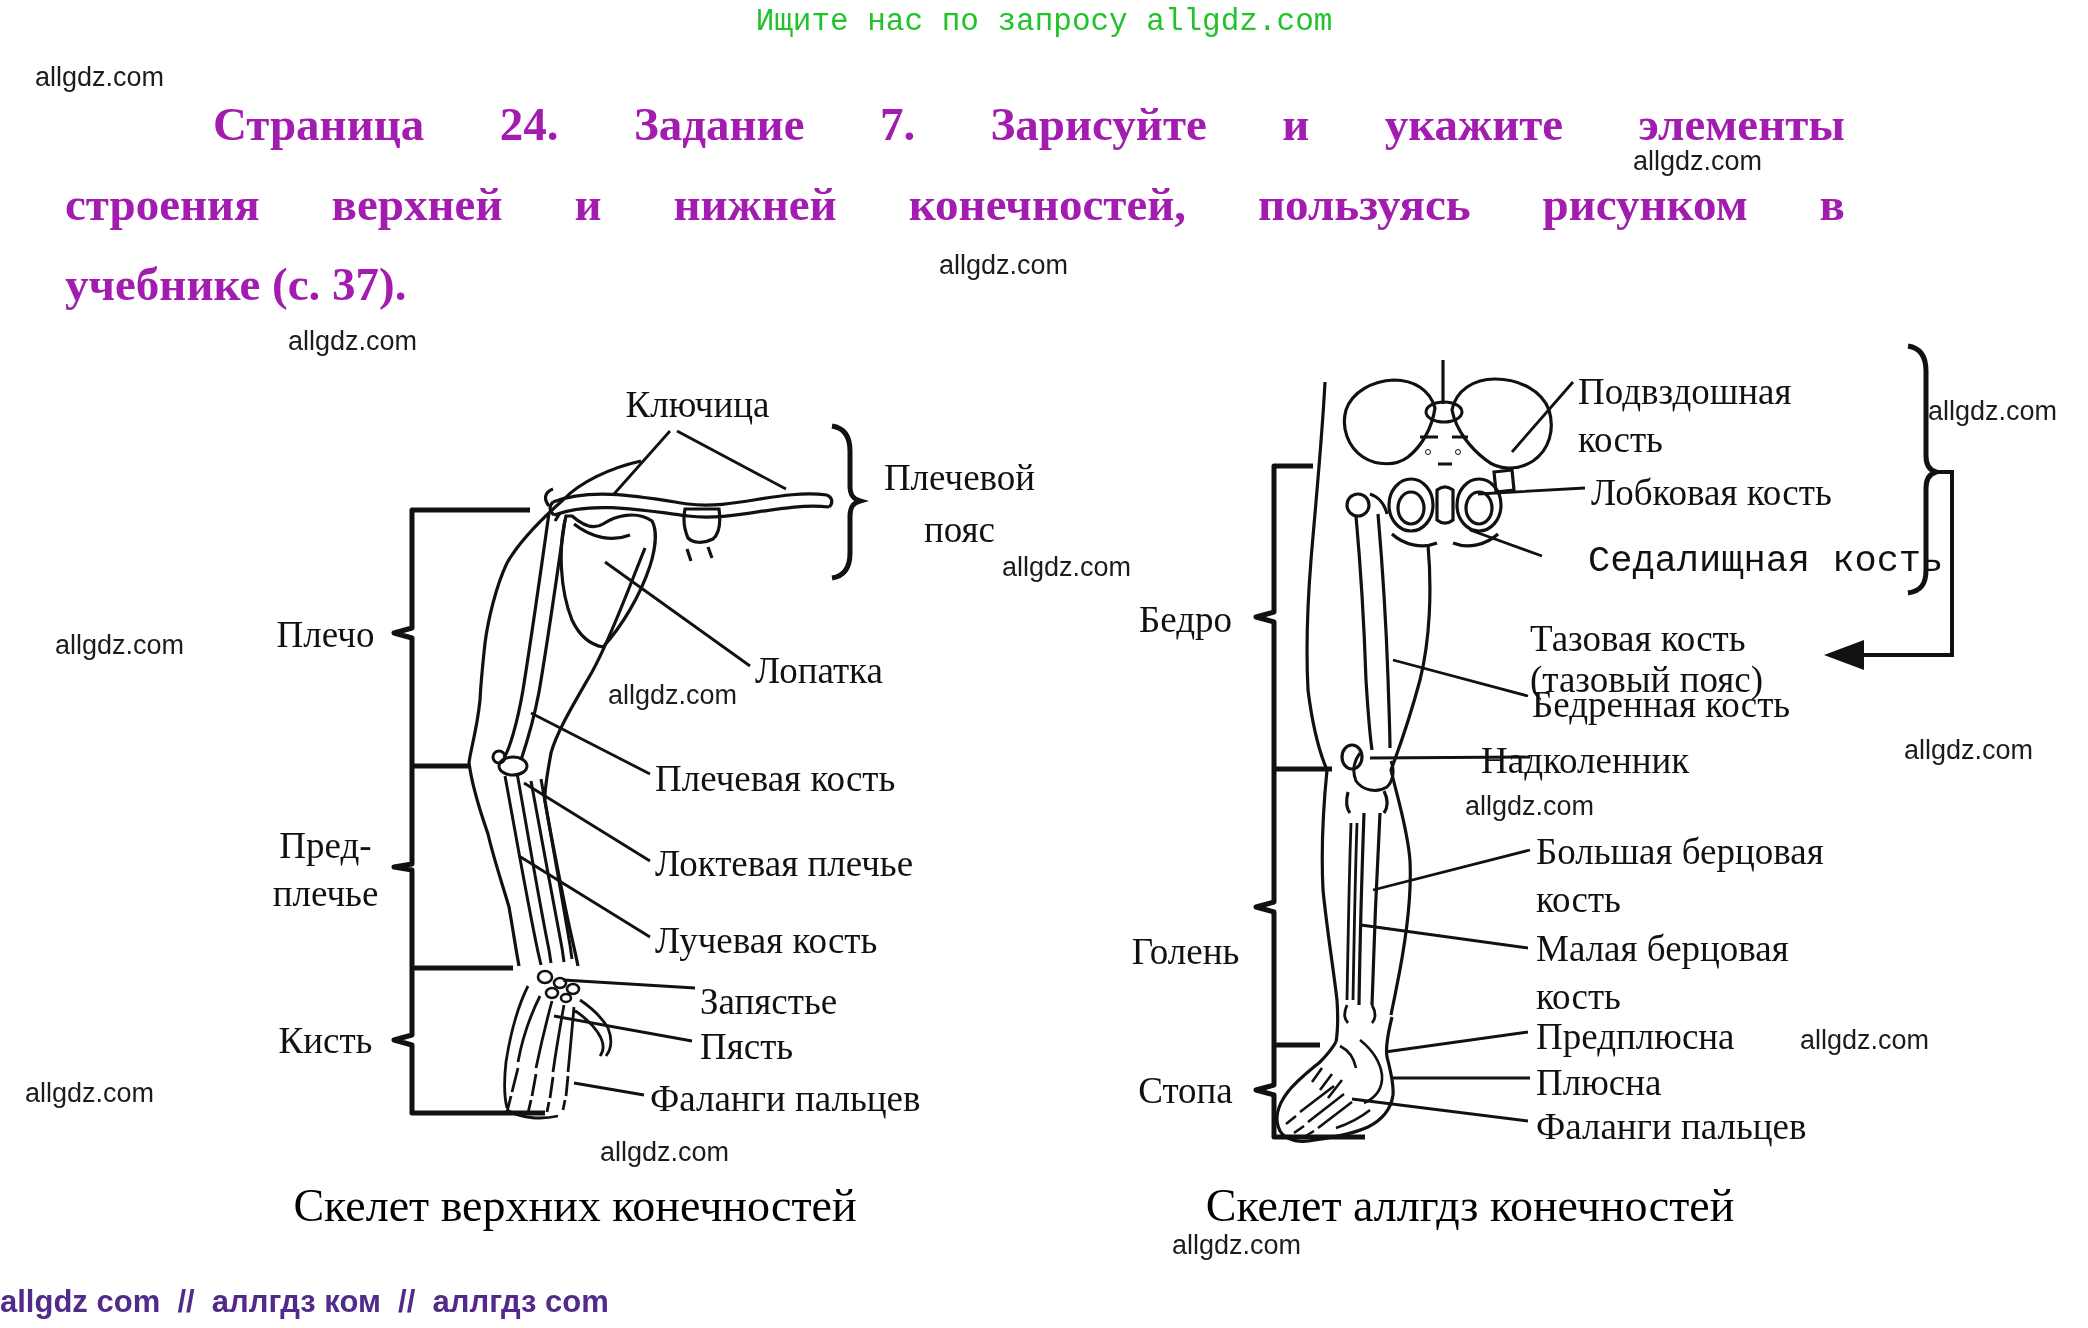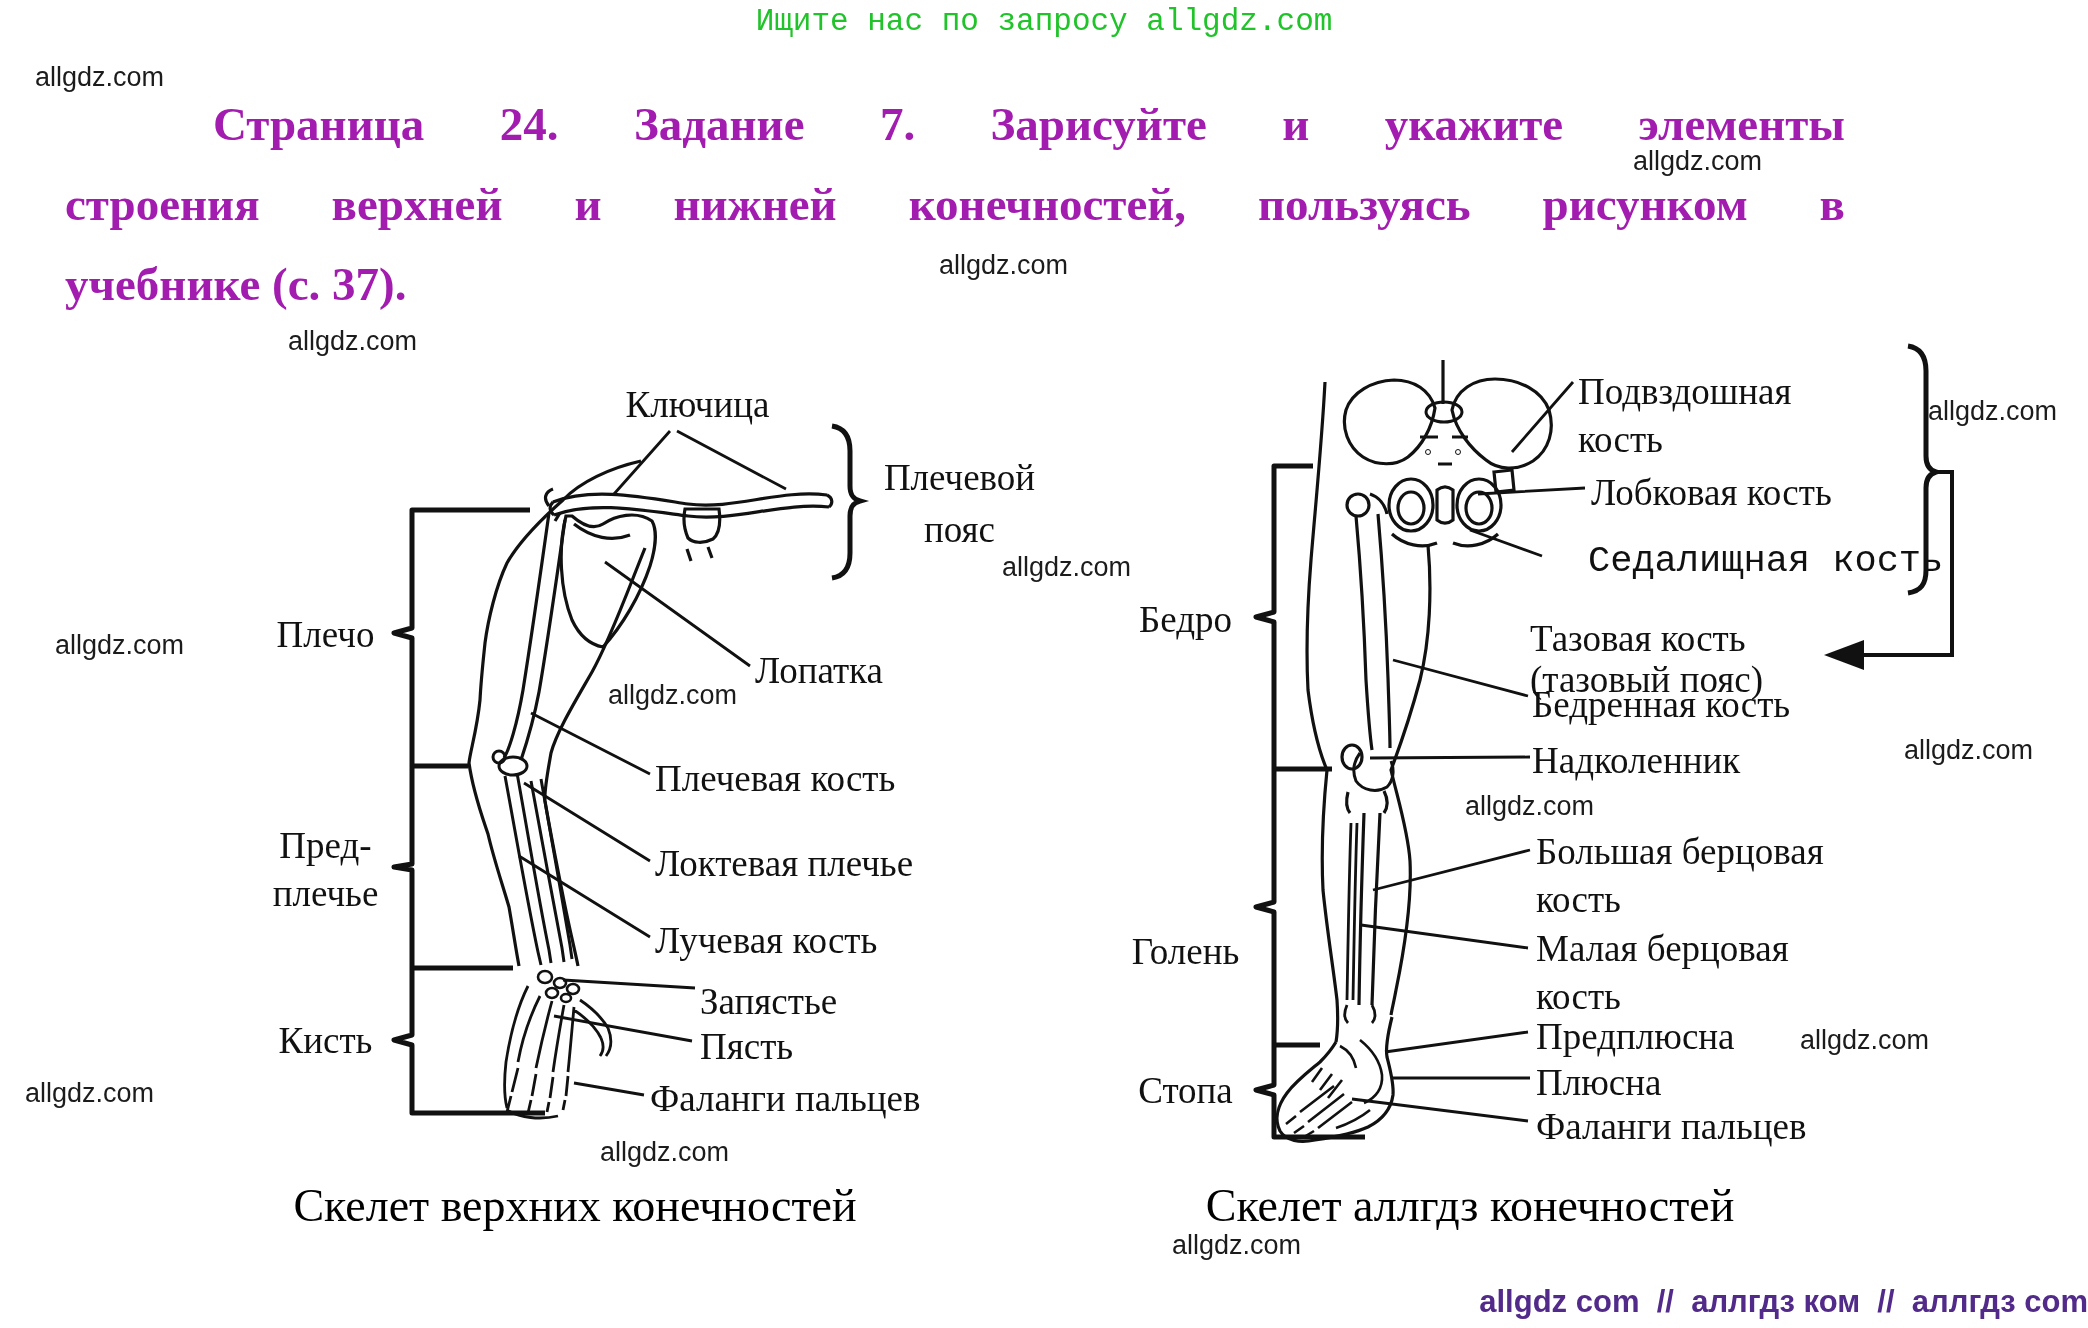--- a/index.html
+++ b/index.html
@@ -2,21 +2,21 @@
 <html><head>
 <meta charset="utf-8">
 <style>
   html,body{margin:0;padding:0;background:#ffffff;}
   #page{position:relative;width:2088px;height:1328px;background:#ffffff;overflow:hidden;
         font-family:"Liberation Serif",serif;color:#111;}
   .green-line{position:absolute;left:0;top:0;width:100%;text-align:center;
 ى        font-family:"Liberation Sans",sans-serif;}
   .green-line{position:absolute;left:0;top:0;width:100%;text-align:center;
         font-family:Liberation Mono, monospace;font-size:31px;line-height:44px;color:#21c32a;}
-  .footer-line{position:absolute;left:0;top:1280px;width:100%;text-align:right;white-space:pre;
+  .footer-line{position:absolute;left:0;top:1280px;width:100%;text-align:left;white-space:pre;
         font-family:"Liberation Sans",sans-serif;font-size:31px;line-height:44px;color:#522a8a;font-weight:bold;}
   .wm{position:absolute;font-family:"Liberation Sans",sans-serif;font-size:27px;line-height:30px;
       color:#1c1c1c;white-space:nowrap;}
   .title-block{position:absolute;left:65px;top:84px;width:1780px;}
   .title-line{font-family:"Liberation Serif",serif;font-weight:bold;font-size:47px;line-height:80px;
       color:#a21caf;white-space:nowrap;}
   .just{white-space:normal;text-align:justify;text-align-last:justify;}
   .indent{padding-left:148px;}
   .dlabel{position:absolute;font-family:"Liberation Serif",serif;font-size:37px;line-height:46px;
       color:#111;white-space:pre-line;}
@@ -113,21 +113,21 @@
 плечье</div>
   <div class="dlabel ctr" style="left:243px;top:1018px;width:165px;">Кисть</div>
 
   <div class="dlabel two" style="left:1578px;top:368px;">Подвздошная
 кость</div>
   <div class="dlabel" style="left:1591px;top:470px;">Лобковая кость</div>
   <div class="dlabel" style="left:1588px;top:538px;font-family:Liberation Mono, monospace;">Седалищная кость</div>
   <div class="dlabel" style="left:1530px;top:618px;line-height:41px;">Тазовая кость
 (тазовый пояс)</div>
   <div class="dlabel" style="left:1532px;top:682px;">Бедренная кость</div>
-  <div class="dlabel" style="left:1532px;top:738px;text-align:center;">Надколенник</div>
+  <div class="dlabel" style="left:1481px;top:738px;text-align:center;">Надколенник</div>
   <div class="dlabel two" style="left:1536px;top:828px;">Большая берцовая
 кость</div>
   <div class="dlabel two" style="left:1536px;top:925px;">Малая берцовая
 кость</div>
   <div class="dlabel" style="left:1536px;top:1014px;">Предплюсна</div>
   <div class="dlabel" style="left:1536px;top:1060px;">Плюсна</div>
   <div class="dlabel" style="left:1536px;top:1104px;">Фаланги пальцев</div>
   <div class="dlabel ctr" style="left:1108px;top:597px;width:155px;">Бедро</div>
   <div class="dlabel ctr" style="left:1108px;top:888px;width:155px;margin-top:41px;">Голень</div>
   <div class="dlabel ctr" style="left:1108px;top:1068px;width:155px;">Стопа</div>

